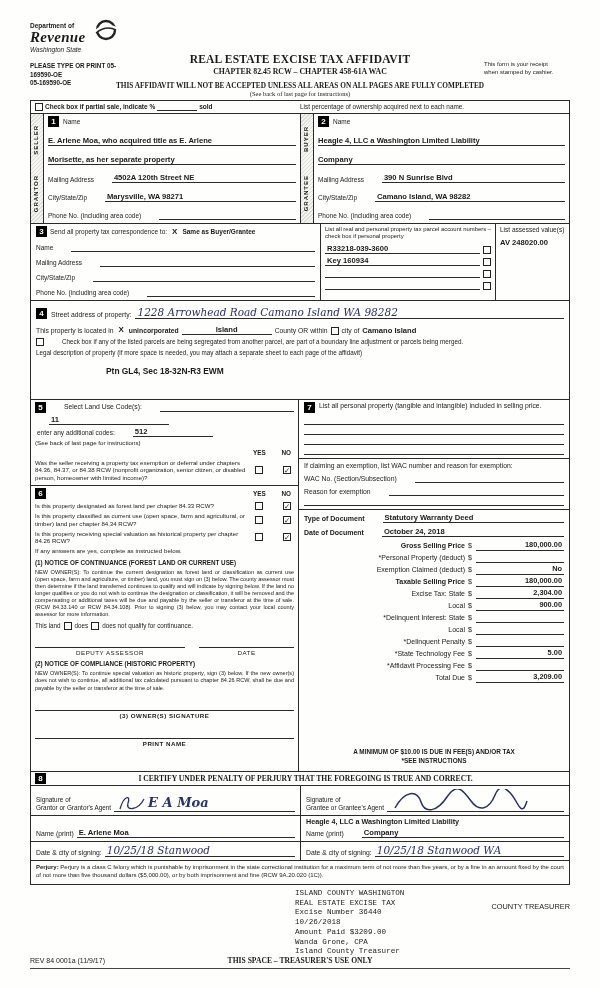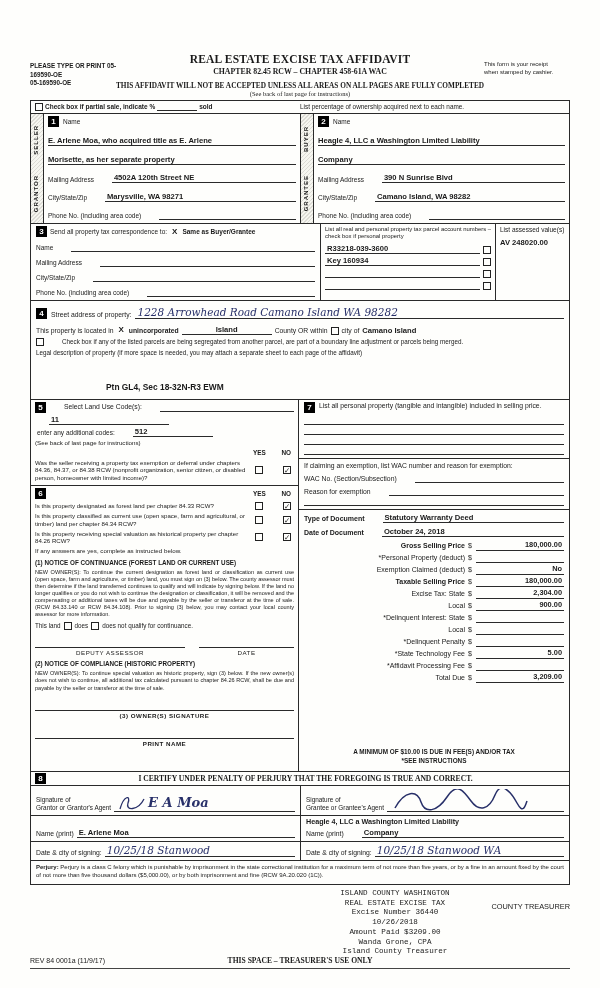--- a/index.html
+++ b/index.html
@@ -65,21 +65,21 @@
   .s3mid { width:175px; border-right:1px solid #2a2a2a; padding:2px 4px 3px; display:flex; flex-direction:column; }
   .s3hdr { font-size:5.9px; line-height:1.2; margin-bottom:2px; }
   .prow { display:flex; align-items:flex-end; gap:3px; height:12px; }
   .s3right { flex:1; padding:2px 4px; }
 
   
   .sec4 { height:99px; border-bottom:1px solid #2a2a2a; padding:2px 5px 3px; display:flex; flex-direction:column; gap:3px; }
   .s4r1 { display:flex; align-items:flex-end; gap:4px; height:16px; }
   .s4r2 { display:flex; align-items:flex-end; gap:3px; height:13px; }
   .w90 { flex:0 0 90px; text-align:center; }
-  .legal { font-weight:bold; font-size:8.4px; margin:22px 0 0 70px; }
+  .legal { font-weight:bold; font-size:8.4px; margin:6px 0 0 70px; }
 
   
   .twocol { display:flex; height:372px; border-bottom:1px solid #2a2a2a; }
   .lcol { width:268px; border-right:1px solid #2a2a2a; display:flex; flex-direction:column; }
   .sec5 { border-bottom:1px solid #2a2a2a; padding:2px 4px 3px; height:86px; display:flex; flex-direction:column; gap:2px; }
   .ynrow { display:flex; justify-content:space-between; width:38px; margin-left:auto; margin-right:3px; font-weight:bold; font-size:6.4px; }
   .qrow { display:flex; gap:4px; align-items:center; }
   .qtext { flex:1; font-size:6.1px; line-height:1.25; }
   .pair { flex:0 0 36px; display:flex; justify-content:space-between; align-items:center; margin-right:3px; }
   .w120 { flex:0 0 120px; } .w80 { flex:0 0 80px; }
@@ -118,33 +118,43 @@
   .hwsig { position:absolute; left:34px; bottom:0; font-family:"DejaVu Serif",serif; font-style:italic; font-weight:bold;
            font-size:13px; color:#283069; white-space:nowrap; }
   .scrib { position:absolute; left:2px; bottom:-2px; }
   .abv { display:flex; flex-direction:column; flex:1; }
   .abvname { font-weight:bold; font-size:7.2px; margin-bottom:1px; }
 
   .perjury { padding:3px 5px; font-size:6px; line-height:1.3; height:24px; }
   .pj-lead { font-weight:bold; }
 
   
-  .stamp { position:absolute; left:295px; top:889px; width:200px; text-align:center;
+  .stamp { position:absolute; left:295px; top:889px; width:200px; 
            font-family:"Liberation Mono",monospace; font-size:7.6px; line-height:1.28; color:#1c1c1c; }
   .ftr-rev { position:absolute; left:30px; top:957px; font-size:7px; }
   .ftr-space { position:absolute; left:150px; top:956px; width:300px; text-align:center;
                font-family:"Liberation Serif",serif; font-weight:bold; font-size:7.6px; }
   .ftr-treas { position:absolute; right:30px; top:902px; font-size:7.4px; }
   .ftr-line { position:absolute; left:30px; right:30px; top:968px; border-top:1px solid #444; }
 </style>
 </head>
 <body>
 
 <div class="page">
 
+  <div class="hdr-logo">
+    <div class="logo-dept">Department of</div>
+    <svg class="logo-swoosh" width="24" height="24" viewBox="0 0 24 24">
+      <circle cx="12" cy="12" r="9" fill="none" stroke="#222" stroke-width="2.4"></circle>
+      <path d="M1 14 Q 12 5 23 11" stroke="#fefefc" stroke-width="3.4" fill="none"></path>
+      <path d="M2 15 Q 12 7 22 12" stroke="#222" stroke-width="1.4" fill="none"></path>
+    </svg>
+    <div class="logo-rev">Revenue</div>
+    <div class="logo-state">Washington State</div>
+  </div>
   <div class="hdr-print">
     <div>PLEASE TYPE OR PRINT 05-</div>
     <div>169590-OE</div>
     <div>05-169590-OE</div>
   </div>
   <div class="hdr-title">REAL ESTATE EXCISE TAX AFFIDAVIT</div>
   <div class="hdr-chapter">CHAPTER 82.45 RCW – CHAPTER 458-61A WAC</div>
   <div class="hdr-receipt">
     <div>This form is your receipt</div>
     <div>when stamped by cashier.</div>

